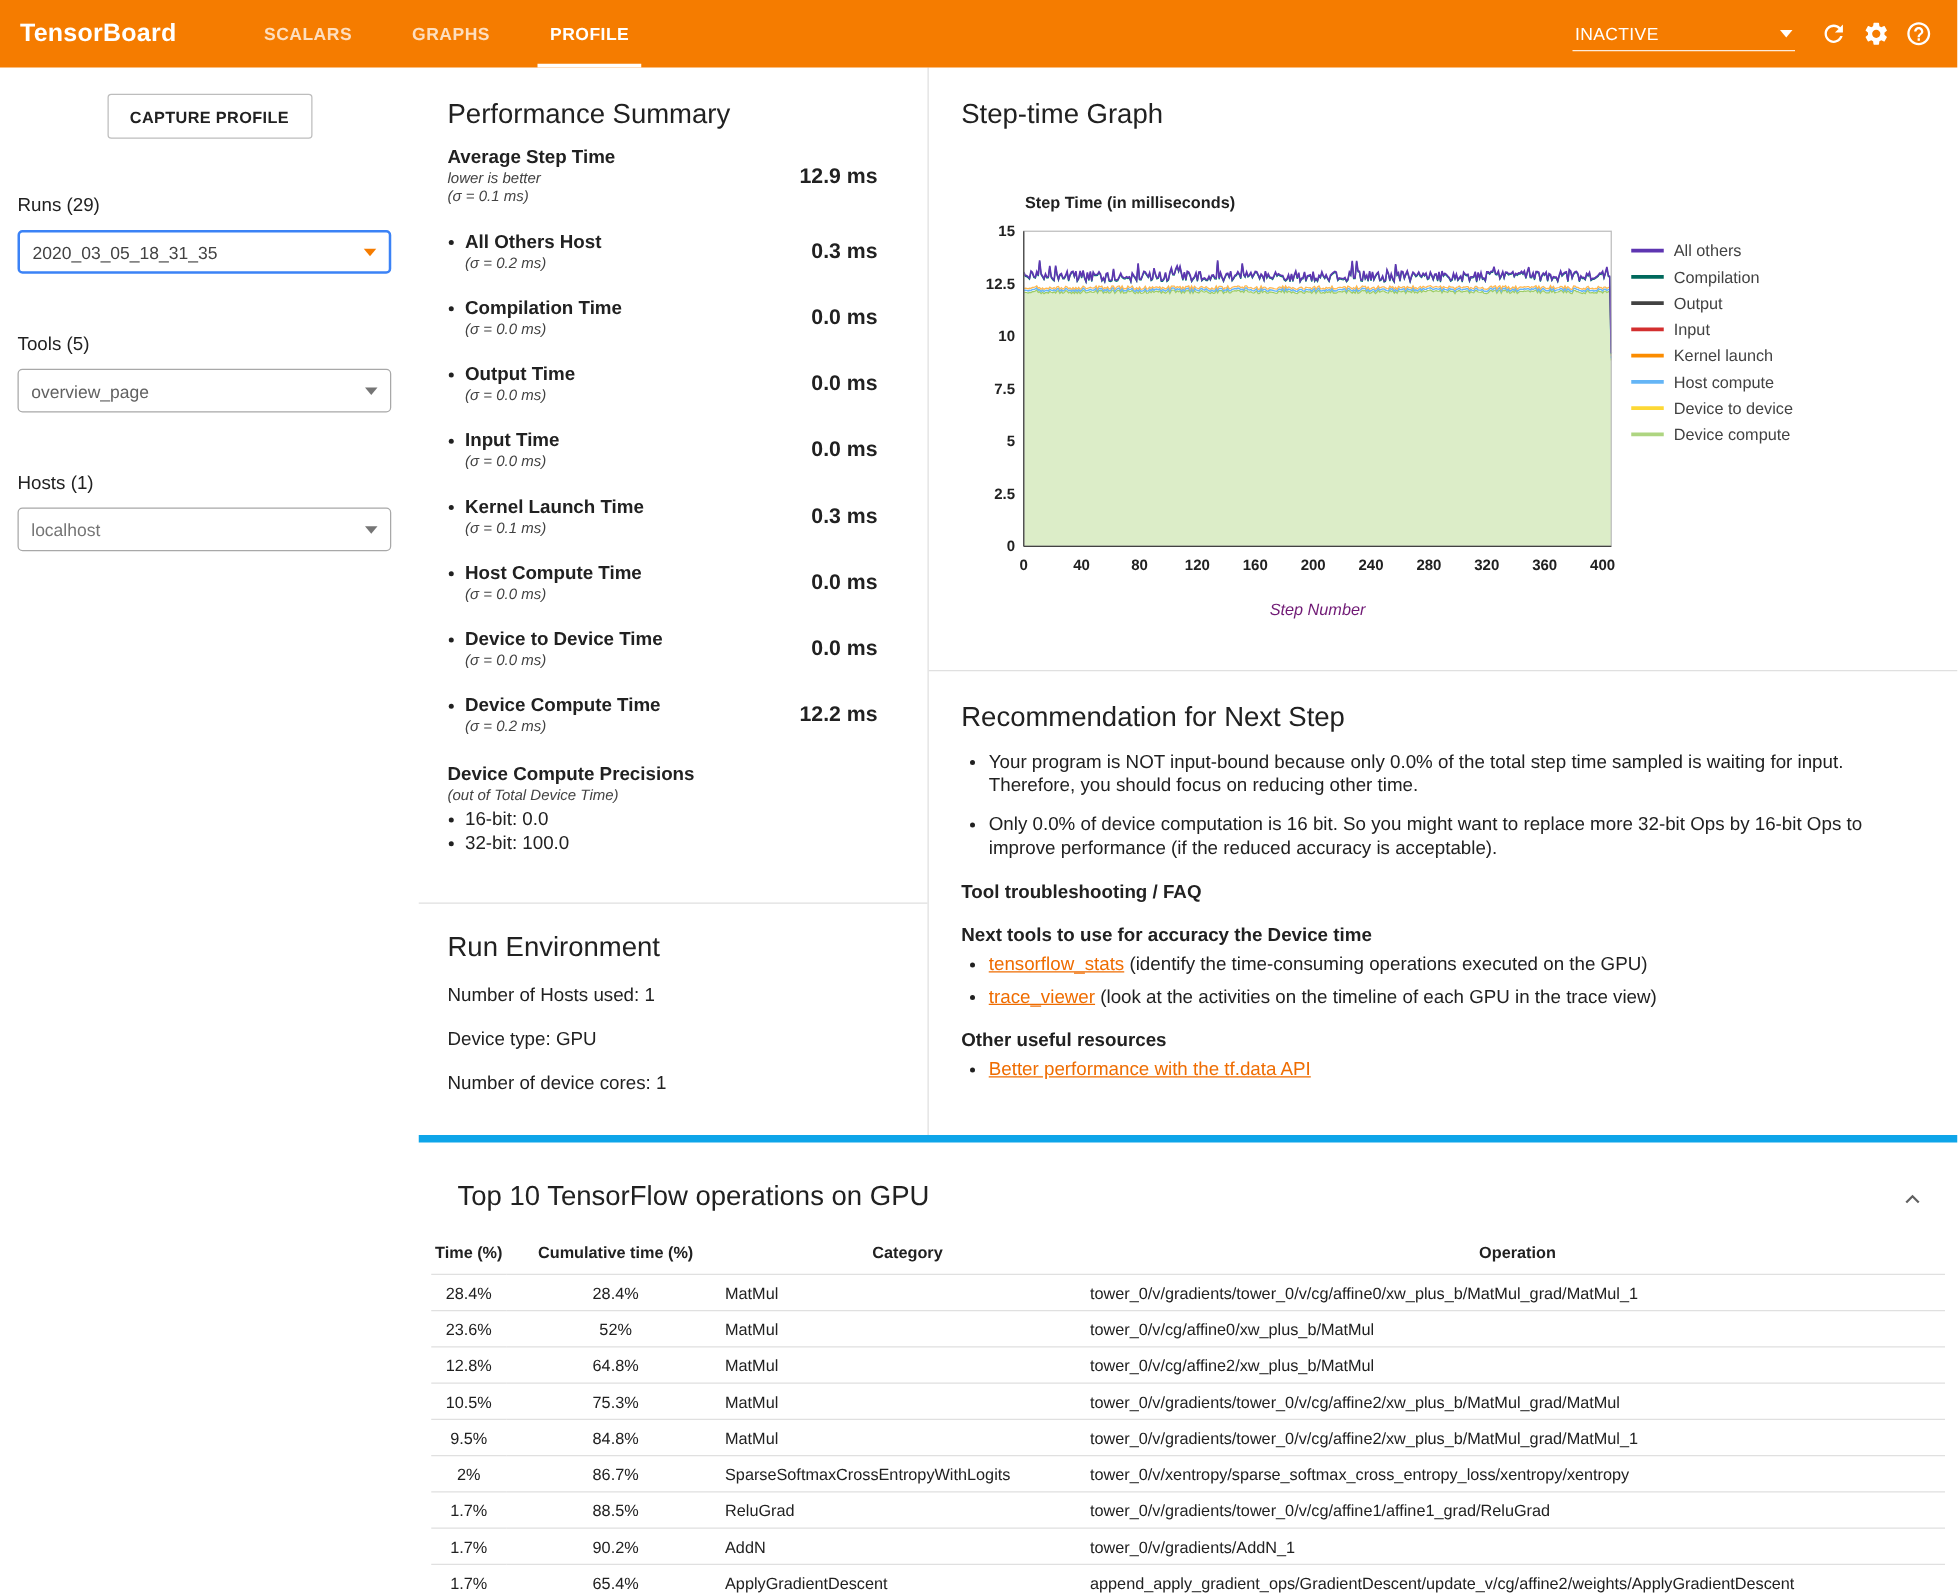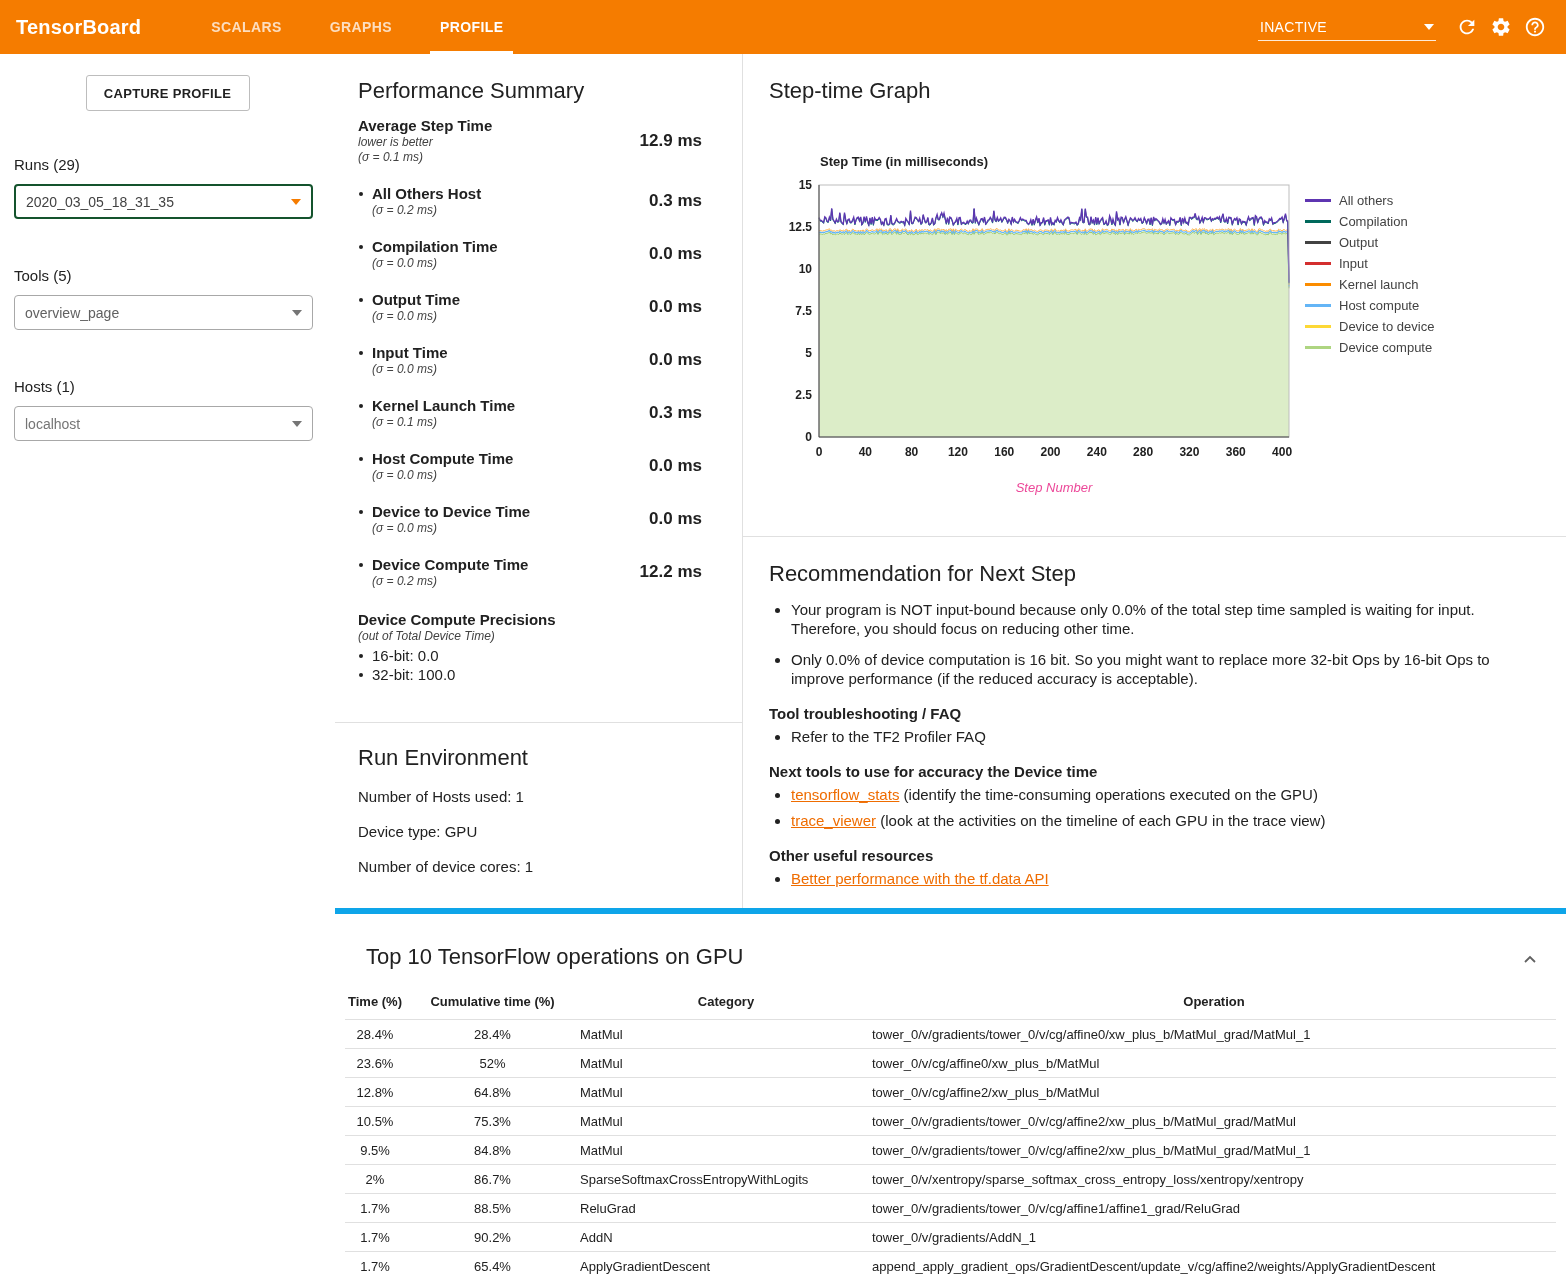--- a/index.html
+++ b/index.html
@@ -20,21 +20,21 @@
   .caret{width:0;height:0;border-left:5px solid transparent;border-right:5px solid transparent;border-top:6px solid #757575;}
   .caret-white{border-top-color:#fff;}
   .caret-orange{border-top-color:#f57c00;}
 
   
   .sidebar{position:absolute;top:54px;left:0;width:335px;bottom:0;background:#fff;padding-top:21px;}
   .capture-btn{display:block;margin:0 auto;width:164px;height:36px;background:#fff;border:1px solid #bdbdbd;border-radius:3px;font-size:13px;font-weight:700;letter-spacing:0.3px;color:#212121;font-family:inherit;cursor:pointer;}
   .side-label{font-size:15px;margin:48px 0 0 14px;line-height:18px;}
   .side-label.first{margin-top:45px;}
   .select{width:299px;height:35px;margin:10px 0 0 14px;border-radius:4px;display:flex;align-items:center;justify-content:space-between;padding:0 10px;font-size:14px;cursor:pointer;background:#fff;}
-  .select.run{border:2px solid #14532d;color:#424242;}
+  .select.run{border:2px solid #3b82f6;color:#424242;}
   .select.plain{border:1px solid #a8a8a8;color:#616161;}
   .select.light{color:#757575;}
 
   
   .main{position:absolute;left:335px;top:54px;right:0;bottom:0;}
   .main-top{display:flex;height:854px;}
   .col-left{width:408px;border-right:1px solid #e0e0e0;display:flex;flex-direction:column;}
   .col-right{flex:1;display:flex;flex-direction:column;}
   h2{font-size:22px;font-weight:400;color:#212121;line-height:26px;}
 
@@ -55,21 +55,21 @@
 
   
   .runenv{padding:22px 23px 0 23px;}
   .runenv p{font-size:15px;margin-top:17px;line-height:18px;}
 
   
   .graph-sec{height:483px;border-bottom:1px solid #e0e0e0;position:relative;}
   .graph-sec h2{position:absolute;left:26px;top:24px;}
   .chart-title{position:absolute;left:77px;top:100px;font-size:13px;font-weight:700;}
   .chart-svg{position:absolute;left:26px;top:123px;}
-  .xlabel{position:absolute;left:76px;top:426px;width:470px;text-align:center;font-size:13px;font-style:italic;color:#ec4899;}
+  .xlabel{position:absolute;left:76px;top:426px;width:470px;text-align:center;font-size:13px;font-style:italic;color:#701a75;}
   .legend{position:absolute;left:562px;top:136px;}
   .legend-item{display:flex;align-items:center;height:21px;}
   .swatch{width:26px;height:3px;margin-right:8px;flex:none;}
   .legend-label{font-size:13px;color:#424242;}
 
   
   .rec{padding:24px 40px 0 26px;}
   .rec-list{margin:13px 0 0 22px;max-width:742px;}
   .rec-list li{font-size:15px;line-height:19px;margin-bottom:12px;}
   .rec-list.tight{margin-top:4px;}
@@ -334,23 +334,20 @@
             </div>
           </div>
       </section>
       <section class="rec">
         <h2>Recommendation for Next Step</h2>
         <ul class="rec-list" id="rec-bullets">
             <li>Your program is NOT input-bound because only 0.0% of the total step time sampled is waiting for input. Therefore, you should focus on reducing other time.</li>
             <li>Only 0.0% of device computation is 16 bit. So you might want to replace more 32-bit Ops by 16-bit Ops to improve performance (if the reduced accuracy is acceptable).</li>
           </ul>
         <div class="rec-h">Tool troubleshooting / FAQ</div>
-        <ul class="rec-list tight">
-          <li>Refer to the TF2 Profiler FAQ</li>
-        </ul>
         <div class="rec-h">Next tools to use for accuracy the Device time</div>
         <ul class="rec-list tight" id="next-tools-list">
             <li><a class="olink" href="#">tensorflow_stats</a><span> (identify the time-consuming operations executed on the GPU)</span></li>
             <li><a class="olink" href="#">trace_viewer</a><span> (look at the activities on the timeline of each GPU in the trace view)</span></li>
           </ul>
         <div class="rec-h">Other useful resources</div>
         <ul class="rec-list tight" id="resources-list">
             <li><a class="olink" href="#">Better performance with the tf.data API</a><span></span></li>
           </ul>
       </section>

